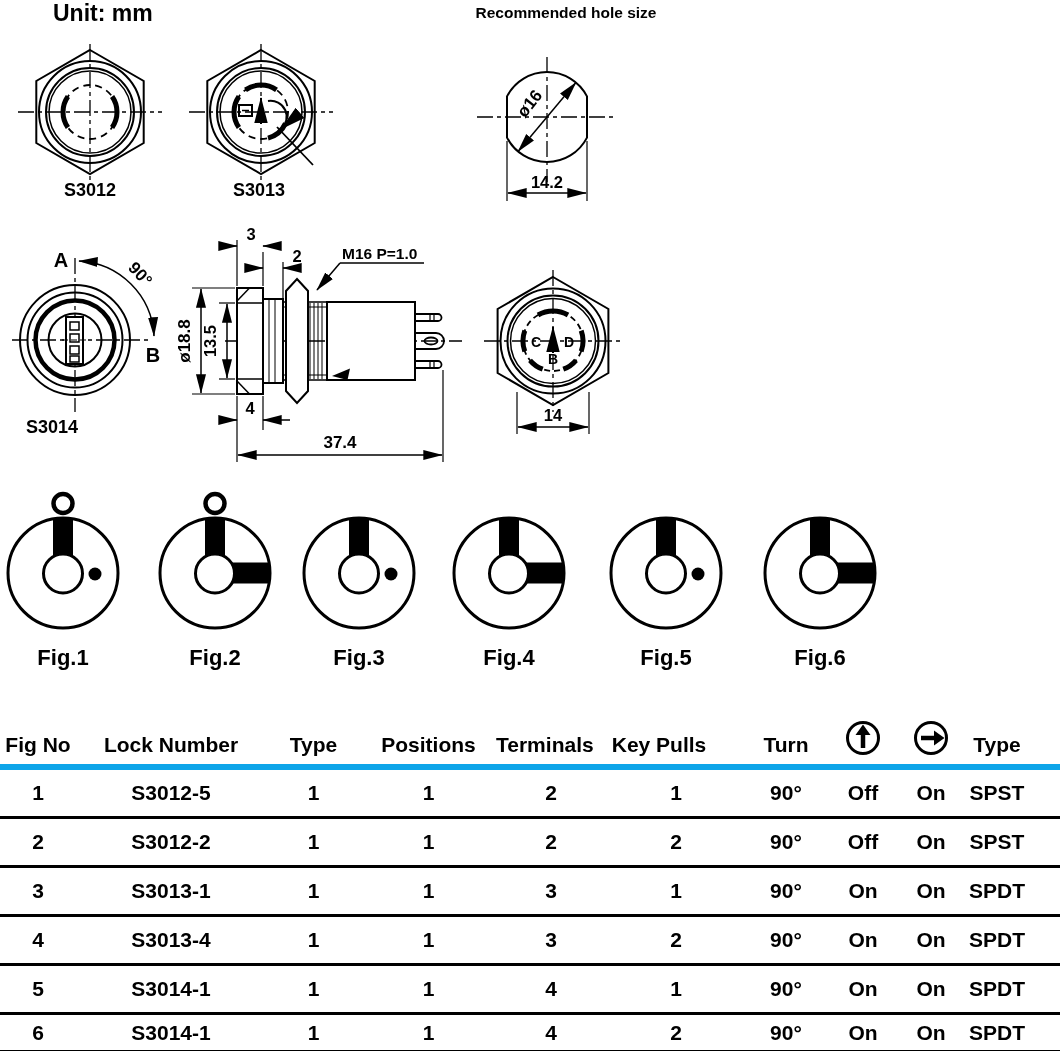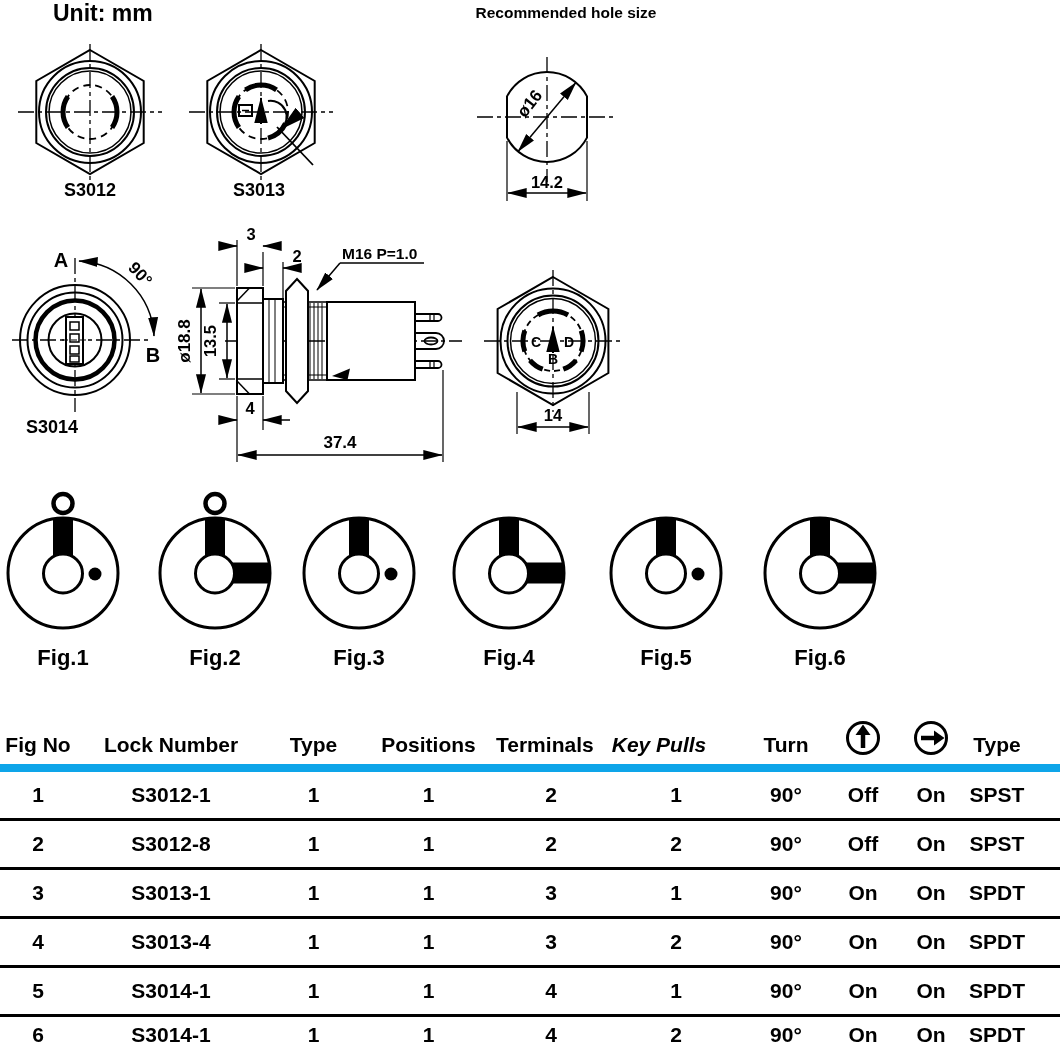--- a/index.html
+++ b/index.html
@@ -5,25 +5,25 @@
   html,body{margin:0;padding:0;}
   body{
     width:1060px;height:1051px;background:#fff;position:relative;overflow:hidden;
     font-family:"Liberation Sans",sans-serif;color:#000;
   }
   svg text{font-family:"Liberation Sans",sans-serif;font-weight:bold;fill:#000;}
   .drawing{position:absolute;top:0;left:0;}
   .tablewrap{position:absolute;top:700px;left:0;width:1060px;}
   table{border-collapse:collapse;width:1060px;table-layout:fixed;}
   th,td{font-weight:bold;font-size:21px;text-align:center;padding:0;font-family:"Liberation Sans",sans-serif;}
-  thead th{height:57px;vertical-align:bottom;padding-bottom:7px;border-bottom:8px solid #0ea5e9;}
+  thead th{height:57px;vertical-align:bottom;padding-bottom:7px;border-bottom:6px solid #0ea5e9;}
   tbody td{height:46px;border-bottom:3px solid #000;vertical-align:middle;}
   tbody tr.last td{height:35px;border-bottom:7px solid #000;}
   th.pad-r{padding-right:28px;text-align:right;}
-  th.pad-r2{padding-right:34px;font-style:italic;}
+  th.pad-r2{padding-right:34px;}
   th.typecol,td.typecol{padding-right:28px;}
   .hicon{vertical-align:bottom;}
 </style>
 </head>
 <body>
 
 <svg class="drawing" width="1060" height="700" viewBox="0 0 1060 700" xmlns="http://www.w3.org/2000/svg">
   <defs>
     <marker id="arw" viewBox="0 0 12 8" refX="11.5" refY="4" markerWidth="13" markerHeight="8.7" orient="auto-start-reverse">
       <path d="M0,0.9 L12,4 L0,7.1 Z" fill="#000"></path>
@@ -287,33 +287,33 @@
               <line x1="9" y1="19" x2="25" y2="19" stroke="#000" stroke-width="4.5"></line>
               <polygon points="22,11.5 32.5,19 22,26.5" fill="#000"></polygon>
             </svg>
         </th>
         <th class="typecol">Type</th>
       </tr>
     </thead>
     <tbody>
       <tr>
         <td>1</td>
-        <td>S3012-1</td>
+        <td>S3012-5</td>
         <td>1</td>
         <td>1</td>
         <td>2</td>
         <td>1</td>
         <td>90°</td>
         <td>Off</td>
         <td>On</td>
         <td class="typecol">SPST</td>
       </tr>
       <tr>
         <td>2</td>
-        <td>S3012-8</td>
+        <td>S3012-2</td>
         <td>1</td>
         <td>1</td>
         <td>2</td>
         <td>2</td>
         <td>90°</td>
         <td>Off</td>
         <td>On</td>
         <td class="typecol">SPST</td>
       </tr>
       <tr>

